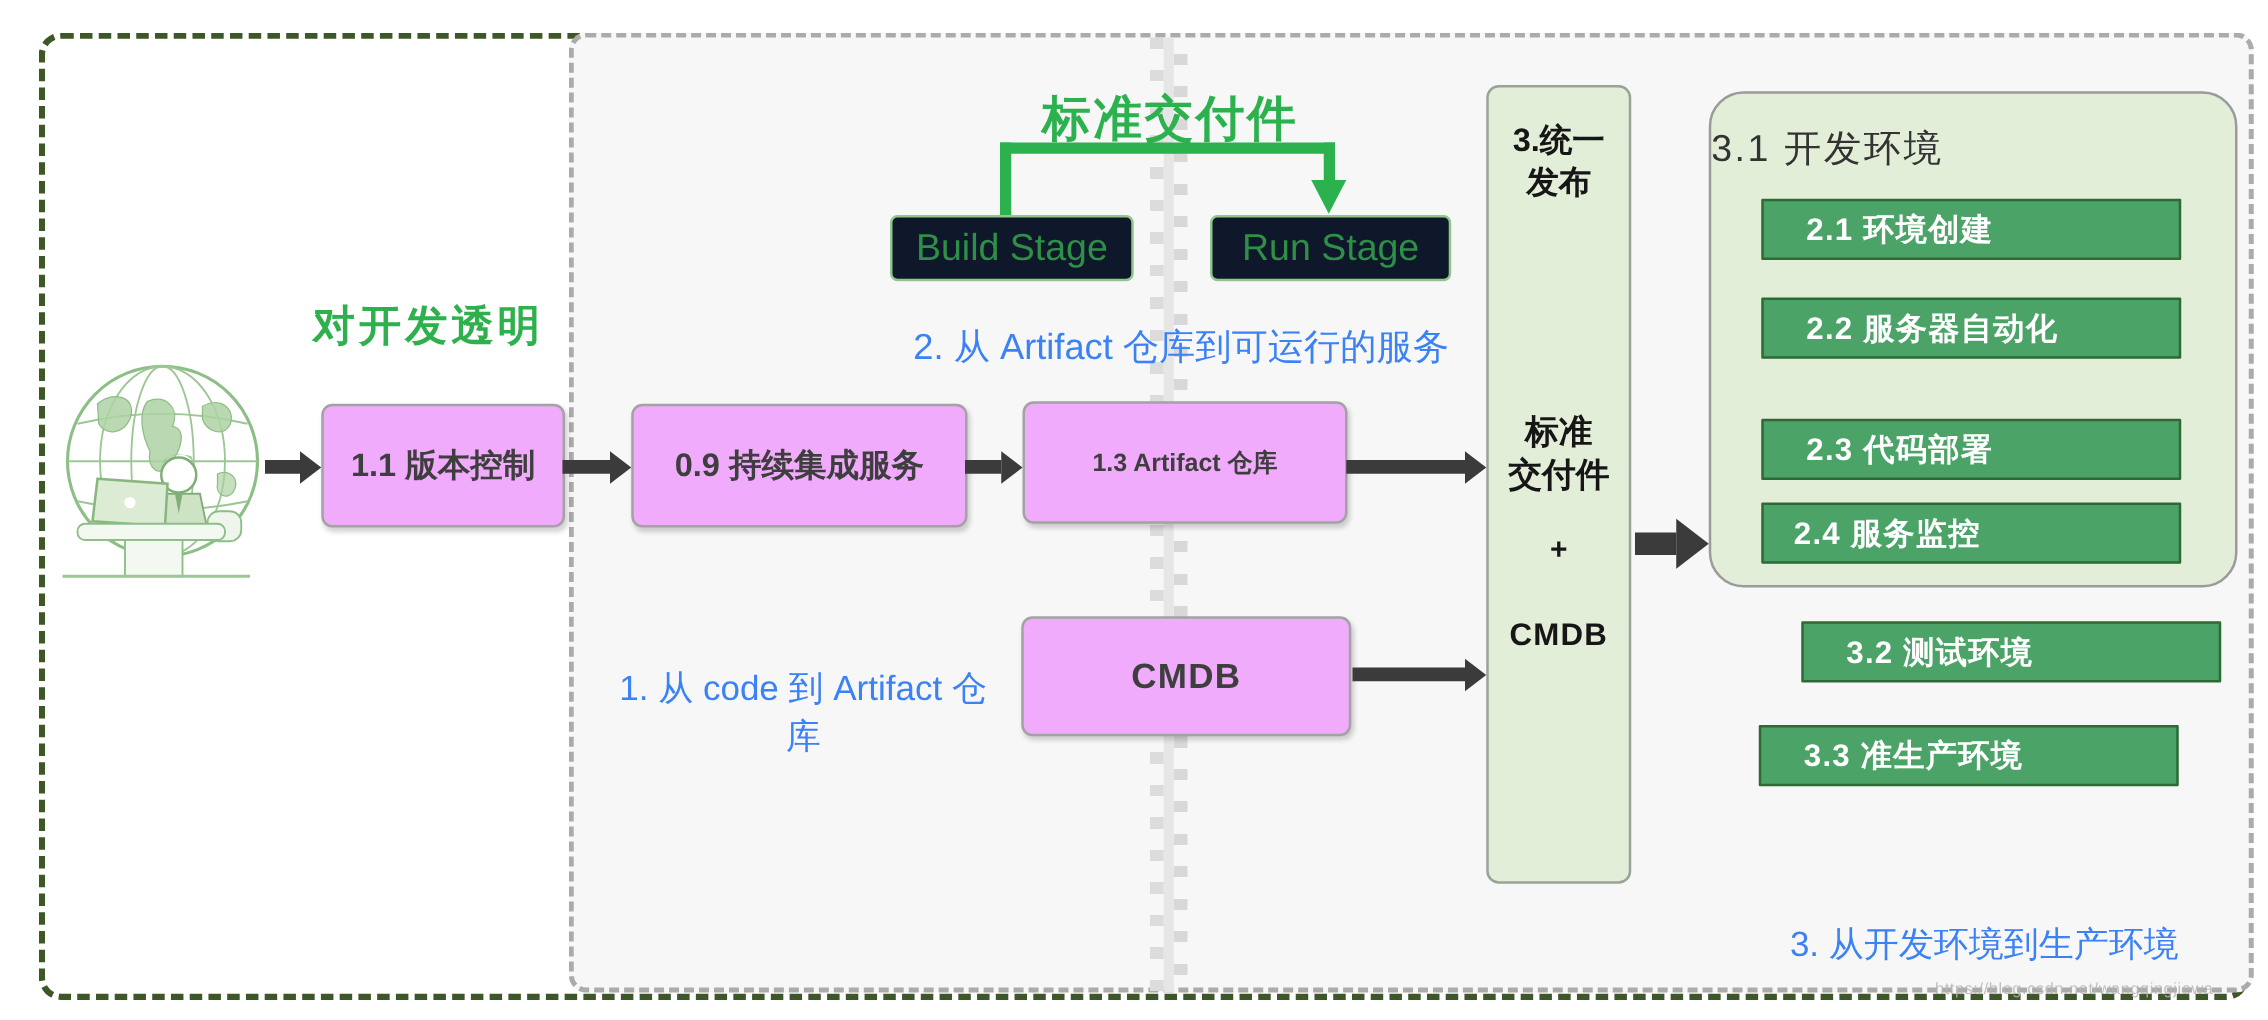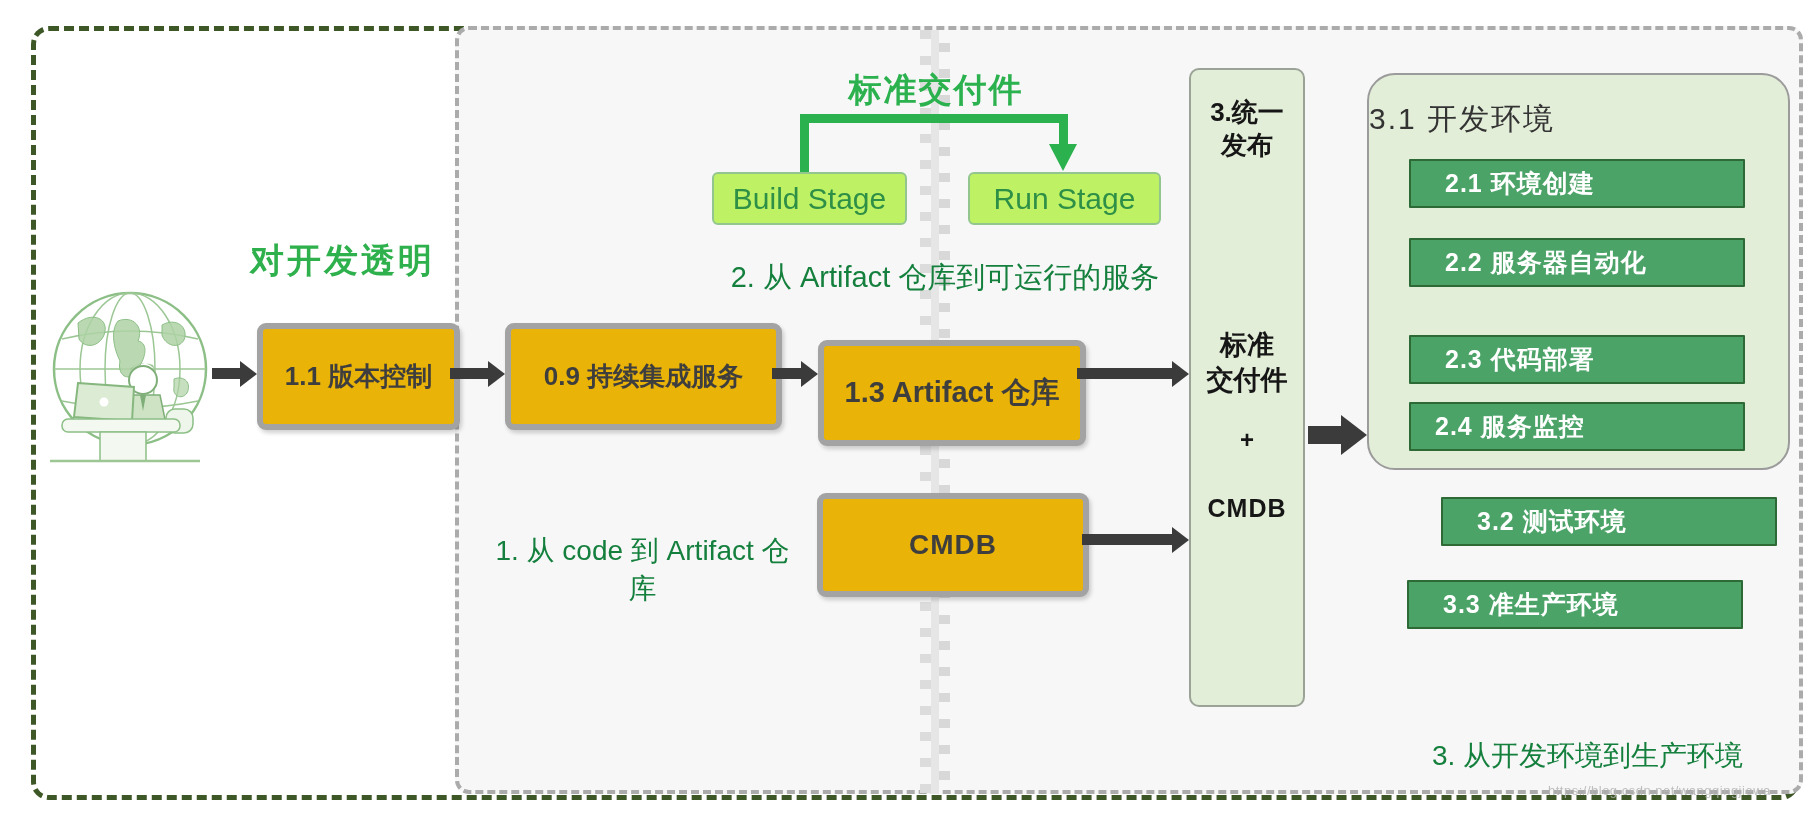--- a/index.html
+++ b/index.html
@@ -20,27 +20,27 @@
   
   .zipper{
     position:absolute;left:920px;top:30px;width:30px;height:764px;z-index:2;
     background:
       linear-gradient(#e6e6e6,#e6e6e6) 11px 0 / 8px 100% no-repeat,
       repeating-linear-gradient(180deg,#dcdcdc 0 9px,transparent 9px 26px) 0 0 / 11px 100% no-repeat,
       repeating-linear-gradient(180deg,transparent 0 13px,#d8d8d8 13px 22px,transparent 22px 26px) 19px 0 / 11px 100% no-repeat;
   }
   
   .gbox{
-    position:absolute;z-index:3;background:#eab308;border:6px solid #a3a3a3;border-radius:9px;
+    position:absolute;z-index:3;background:#f0abfc;border:2px solid #a3a3a3;border-radius:9px;
     box-shadow:2px 3px 4px rgba(0,0,0,0.18);
     display:flex;align-items:center;justify-content:center;
     font-weight:bold;color:#3e3e3e;font-size:26px;
   }
   .stagebox{
-    position:absolute;z-index:3;background:#bef264;border:2px solid #93c68f;border-radius:6px;
+    position:absolute;z-index:3;background:#0f172a;border:2px solid #93c68f;border-radius:6px;
     display:flex;align-items:center;justify-content:center;
     color:#2e8f46;font-size:30px;
   }
   .release-box{
     position:absolute;left:1189px;top:68px;width:116px;height:639px;z-index:3;
     background:#e3eed8;border:2px solid #9aa396;border-radius:10px;box-sizing:border-box;
   }
   .release-box div{position:absolute;width:100%;text-align:center;color:#161616;font-weight:bold;}
   .env-panel{
     position:absolute;left:1367px;top:73px;width:423px;height:397px;z-index:3;
@@ -67,22 +67,22 @@
   .arrow-big::after{right:-26px;border:20px solid transparent;border-left:26px solid #3b3b3b;border-right:0;}
   
   .gb{position:absolute;background:#2bb14d;z-index:3;}
   .gb-head{
     position:absolute;z-index:3;width:0;height:0;background:none;
     border-left:14px solid transparent;border-right:14px solid transparent;border-top:27px solid #2bb14d;
   }
   
   .lbl{position:absolute;z-index:3;text-align:center;}
   .lbl-transparency{left:235px;top:238px;width:215px;font-size:34px;font-weight:bold;color:#2eb04c;letter-spacing:3px;}
-  .lbl-deliverable{left:786px;top:68px;width:300px;font-size:33px;font-weight:bold;color:#2bb14d;letter-spacing:2px;}
-  .lbl-step{color:#15803d;}
+  .lbl-deliverable{left:786px;top:68px;width:300px;font-size:39px;font-weight:bold;color:#2bb14d;letter-spacing:2px;}
+  .lbl-step{color:#3b82f6;}
   .lbl-step1{left:490px;top:532px;width:305px;font-size:28px;}
   .lbl-step2{left:715px;top:258px;width:460px;font-size:29px;}
   .lbl-step3{left:1425px;top:737px;width:325px;font-size:28px;}
   .watermark{
     position:absolute;left:1548px;top:783px;z-index:5;font-size:13px;color:#b5b5b5;opacity:.85;
     letter-spacing:.5px;text-align:left;
   }
   .illustration{position:absolute;left:48px;top:283px;width:165px;height:180px;z-index:3;}
 </style>
 </head>
@@ -135,21 +135,21 @@
   <div class="lbl lbl-step lbl-step2">2. 从 Artifact 仓库到可运行的服务</div>
   <div class="lbl lbl-step lbl-step1">1. 从 code 到 Artifact 仓库</div>
   <div class="lbl lbl-step lbl-step3">3. 从开发环境到生产环境</div>
 
   <div class="gbox" style="left:257px;top:323px;width:191px;height:95px;">
     <span>1.1 版本控制</span>
   </div>
   <div class="gbox" style="left:505px;top:323px;width:265px;height:95px;">
     <span>0.9 持续集成服务</span>
   </div>
-  <div class="gbox" style="left:818px;top:340px;width:256px;height:94px;font-size:29px;">
+  <div class="gbox" style="left:818px;top:321px;width:256px;height:94px;font-size:20px;">
     <span>1.3 Artifact 仓库</span>
   </div>
   <div class="gbox" style="left:817px;top:493px;width:260px;height:92px;font-size:28px;letter-spacing:1px;">
     <span>CMDB</span>
   </div>
 
   <div class="arrow" style="left:212px;top:368px;width:28px;"></div>
   <div class="arrow" style="left:450px;top:368px;width:38px;"></div>
   <div class="arrow" style="left:772px;top:368px;width:29px;"></div>
   <div class="arrow" style="left:1077px;top:368px;width:95px;"></div>

